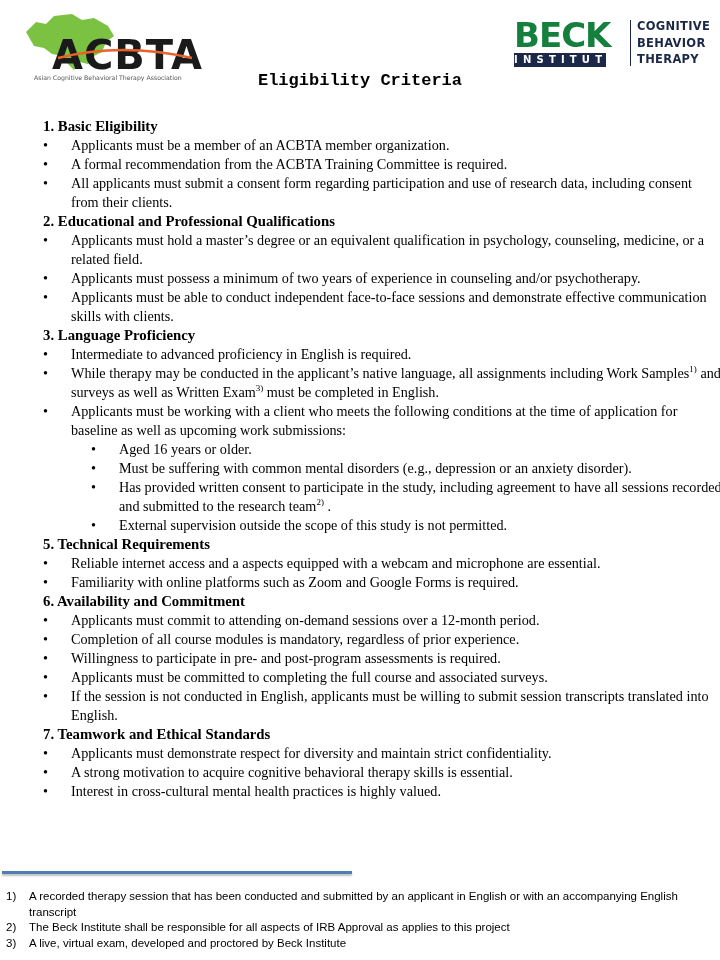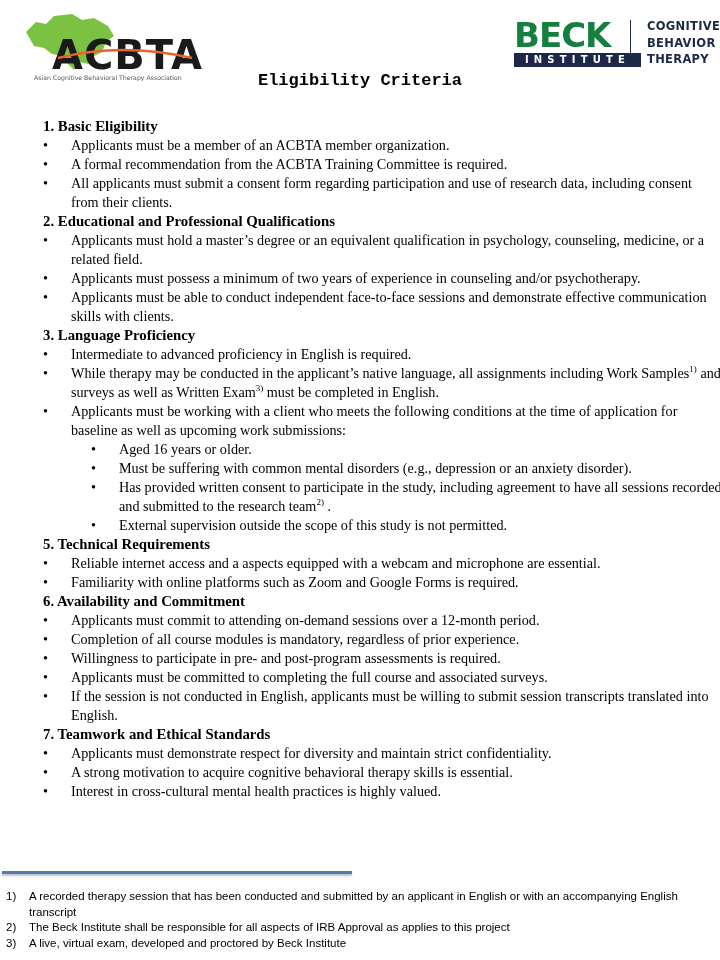--- a/index.html
+++ b/index.html
@@ -1,22 +1,22 @@
 <!DOCTYPE html>
 <html><head>
 <meta charset="utf-8">
 <style>
   html, body { margin: 0; padding: 0; background: #ffffff; }
   body { width: 720px; height: 960px; position: relative; overflow: hidden; color: #000; }
   .acbta-logo { position: absolute; left: 22px; top: 12px; width: 185px; height: 72px; }
   .beck-logo { position: absolute; left: 514px; top: 18px; width: 195px; height: 52px; }
   .beck-word { position: absolute; left: 0; top: 0; font-family: "DejaVu Sans", sans-serif; font-weight: bold; font-size: 34px; letter-spacing: -1px; color: #15803d; line-height: 34px; }
-  .beck-inst { position: absolute; left: 0; top: 35px; width: 127px; height: 14px; background: #1b2847; color: #fff; font-family: "DejaVu Sans", sans-serif; font-weight: bold; font-size: 10px; letter-spacing: 5.2px; line-height: 14px; text-align: center; }
+  .beck-inst { position: absolute; left: 0; top: 35px; width: 92px; height: 14px; background: #1b2847; color: #fff; font-family: "DejaVu Sans", sans-serif; font-weight: bold; font-size: 10px; letter-spacing: 5.2px; line-height: 14px; text-align: center; }
   .beck-divider { position: absolute; left: 116px; top: 2px; width: 1px; height: 46px; background: #1b2847; }
-  .beck-cbt { position: absolute; left: 133px; top: 0; font-family: "DejaVu Sans", sans-serif; font-weight: bold; font-size: 11.5px; line-height: 16.5px; color: #1b2847; letter-spacing: 0.3px; }
+  .beck-cbt { position: absolute; left: 123px; top: 0; font-family: "DejaVu Sans", sans-serif; font-weight: bold; font-size: 11.5px; line-height: 16.5px; color: #1b2847; letter-spacing: 0.3px; }
   .page-title { position: absolute; left: 0; width: 720px; top: 71px; text-align: center; font-family: Liberation Mono, monospace; font-weight: bold; font-size: 17px; }
   .content { position: absolute; left: 35px; top: 117px; width: 680px; font-family: "Liberation Serif", serif; font-size: 14.2px; line-height: 19px; margin-left: 8px; }
   .sec-h { font-weight: bold; font-size: 14.8px; margin: 0; }
   ul { list-style: none; margin: 0; padding: 0; }
   li { position: relative; padding-left: 28px; margin: 0; }
   li::before { content: "•"; position: absolute; left: 0; top: 0; }
   ul.sub { padding-left: 48px; }
   ul.sub li::before { left: 0; }
   sup { font-size: 9px; line-height: 0; vertical-align: 6px; }
   .fn-line { position: absolute; left: 2px; top: 871px; width: 350px; height: 3px; background: #4f7db3; box-shadow: 0 2px 2px rgba(0,0,0,0.25); }

